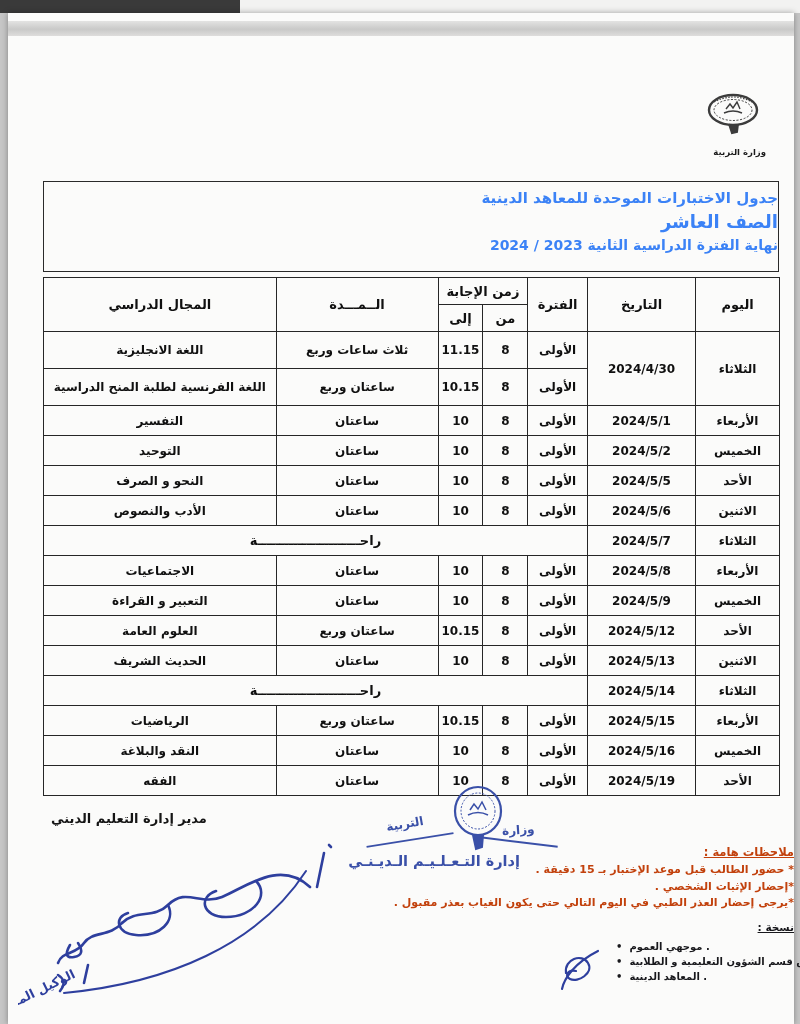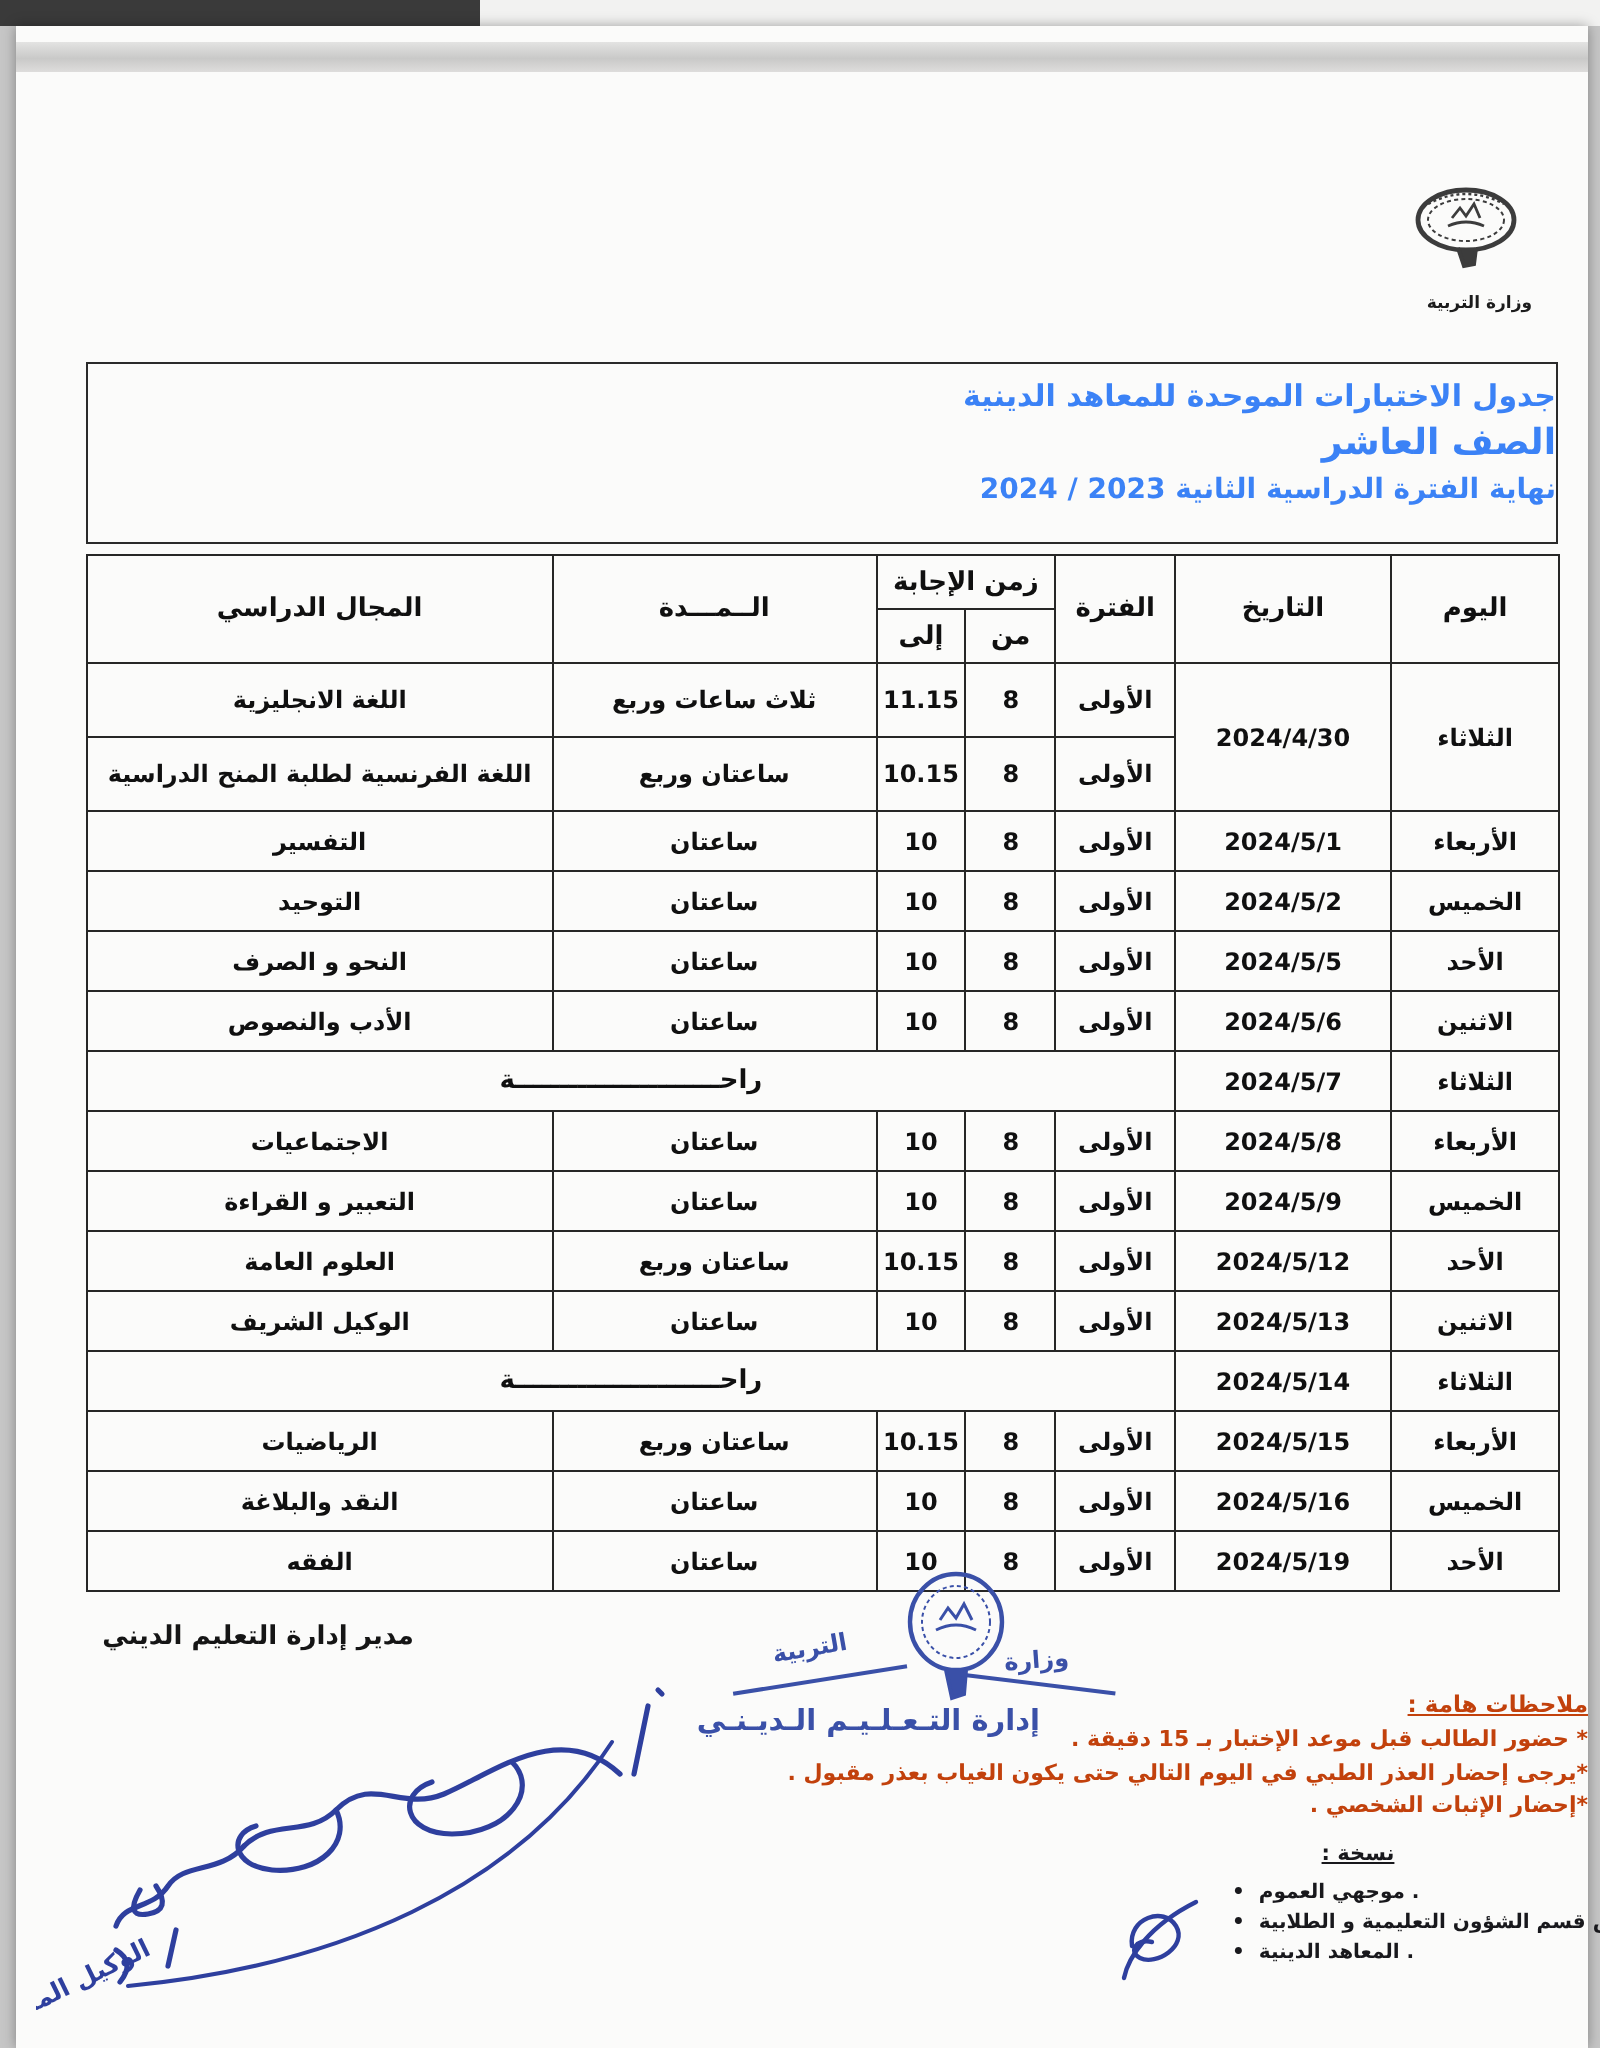--- a/index.html
+++ b/index.html
@@ -48,21 +48,21 @@
   .stamp-line-l { position:absolute; left:6px; top:56px; width:88px; height:1.6px; background:#3a50a8; transform:rotate(-9deg); }
   .stamp-bottom { position:absolute; left:0px; top:70px; width:160px; direction:rtl; text-align:center;
       font-size:14.5px; font-weight:800; letter-spacing:.5px; white-space:nowrap; }
 
   .notes { position:absolute; left:208px; top:832px; width:578px; direction:rtl; text-align:right;
       color:#c2410c; z-index:3; }
   .notes-title { font-size:11.5px; font-weight:800; text-decoration:underline; margin-bottom:3px; }
   .note-line { font-size:11px; font-weight:600; line-height:16.5px; }
 
   .copies { position:absolute; left:556px; top:908px; width:230px; color:#18181c; }
-  .copies-title { font-size:10.5px; font-weight:700; text-decoration:underline; direction:rtl; text-align:center; }
+  .copies-title { font-size:10.5px; font-weight:700; text-decoration:underline; direction:rtl; text-align:right; }
   .copies-list { margin-top:6px; padding-left:52px; }
   .copy-line { font-size:10px; font-weight:600; line-height:15px; direction:ltr; text-align:left; white-space:nowrap; }
   .copy-bullet { display:inline-block; margin-right:7px; font-size:10px; }
   .copies-scribble { position:absolute; left:-10px; top:18px; }
 </style>
 </head>
 <body>
 
 <div class="page">
   <div class="photo-top-strip"></div>
@@ -202,21 +202,21 @@
             <td>ساعتان وربع</td>
             <td>العلوم العامة</td>
           </tr>
           <tr>
             <td rowspan="1">الاثنين</td>
             <td rowspan="1">2024/5/13</td>
             <td>الأولى</td>
             <td>8</td>
             <td>10</td>
             <td>ساعتان</td>
-            <td>الوكيل الشريف</td>
+            <td>الحديث الشريف</td>
           </tr>
           <tr>
             <td>الثلاثاء</td>
             <td>2024/5/14</td>
             <td colspan="5" class="rest-cell">راحـــــــــــــــــــــــة</td>
           </tr>
           <tr>
             <td rowspan="1">الأربعاء</td>
             <td rowspan="1">2024/5/15</td>
             <td>الأولى</td>
@@ -275,22 +275,22 @@
       <div class="stamp-word-left">التربية</div>
       <div class="stamp-line-r"></div>
       <div class="stamp-line-l"></div>
       <div class="stamp-bottom">إدارة التـعـلـيـم الـديـنـي</div>
     </div>
 
     <div class="notes">
       <div class="notes-title">ملاحظات هامة :</div>
       <div id="notes-list">
           <div class="note-line">* حضور الطالب قبل موعد الإختبار بـ 15 دقيقة .</div>
+          <div class="note-line">*إحضار الإثبات الشخصي .</div>
           <div class="note-line">*يرجى إحضار العذر الطبي في اليوم التالي حتى يكون الغياب بعذر مقبول .</div>
-          <div class="note-line">*إحضار الإثبات الشخصي .</div>
         </div>
     </div>
 
     <div class="copies">
       <div class="copies-title">نسخة :</div>
       <svg class="copies-scribble" width="58" height="58" viewBox="0 0 58 58">
         <g stroke="#2e3f9e" fill="none" stroke-width="2.2" stroke-linecap="round">
           <path d="M44,12 C20,24 10,40 8,50"></path>
           <path d="M12,34 C10,20 28,14 34,24 C40,34 24,44 16,40 C10,37 14,30 22,32"></path>
         </g>

